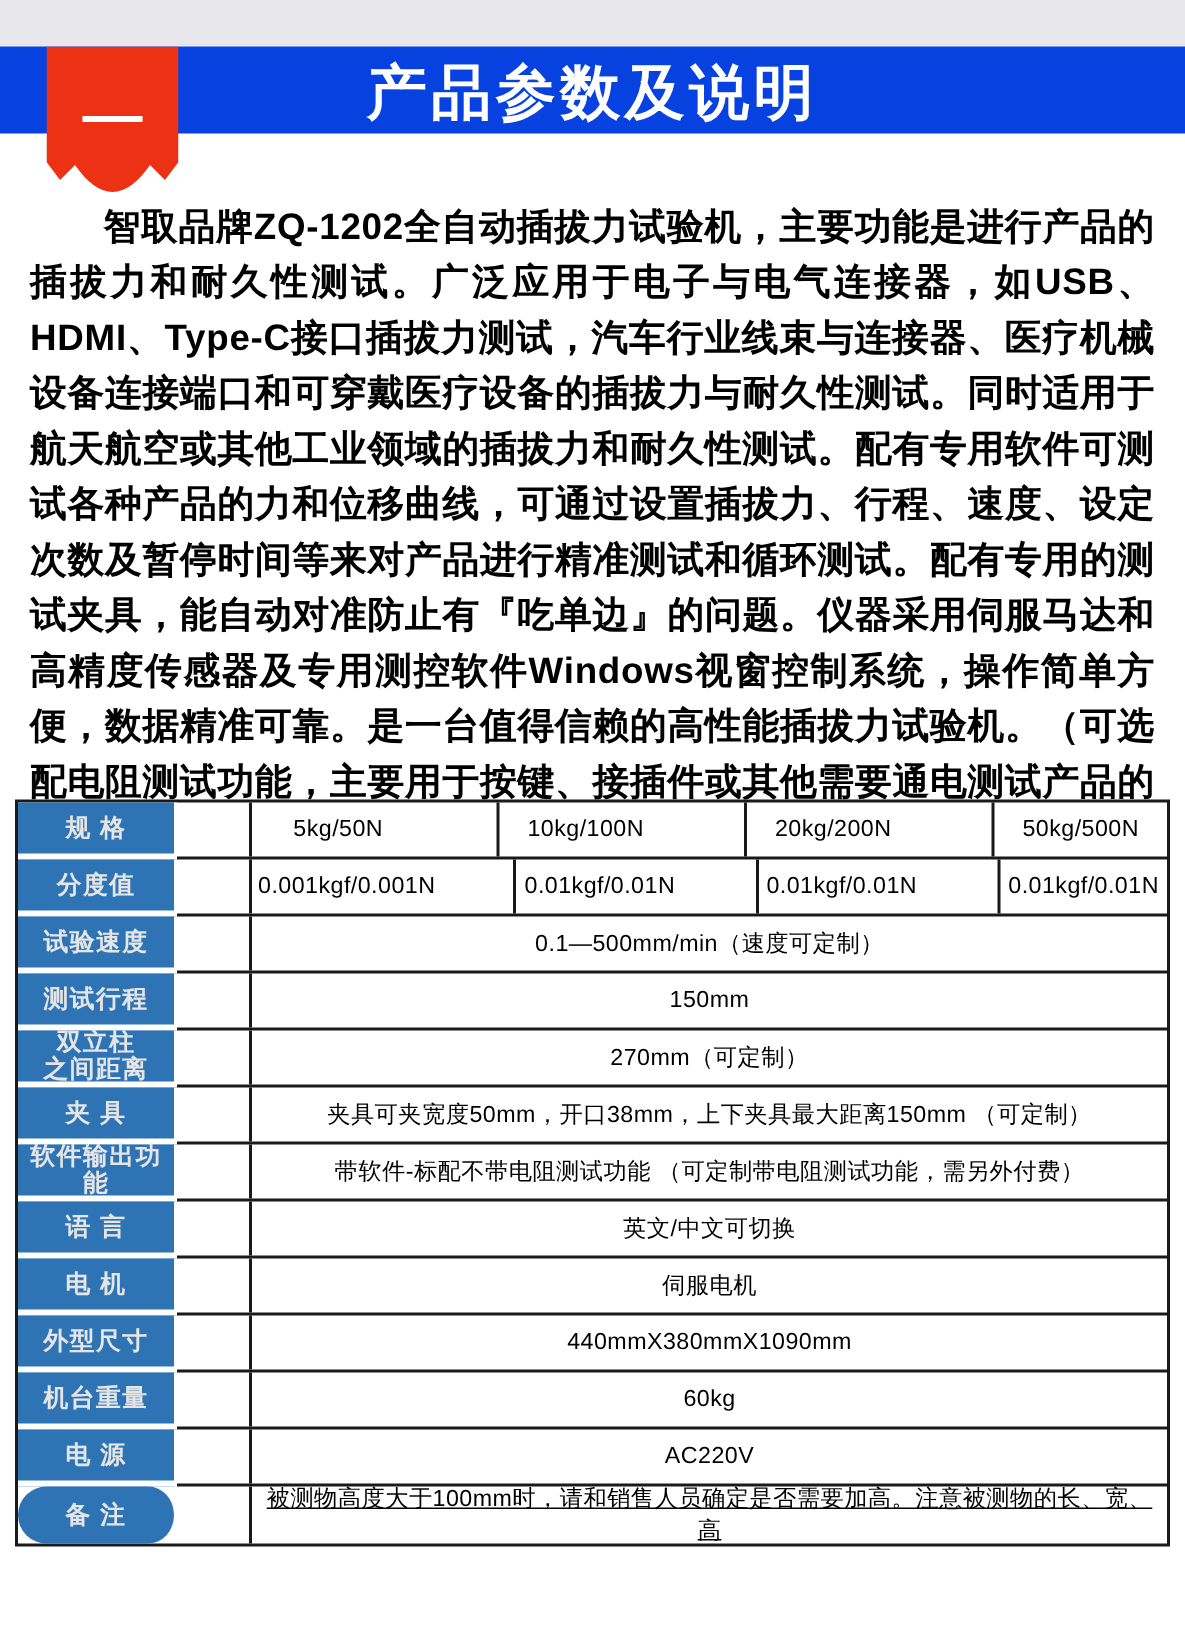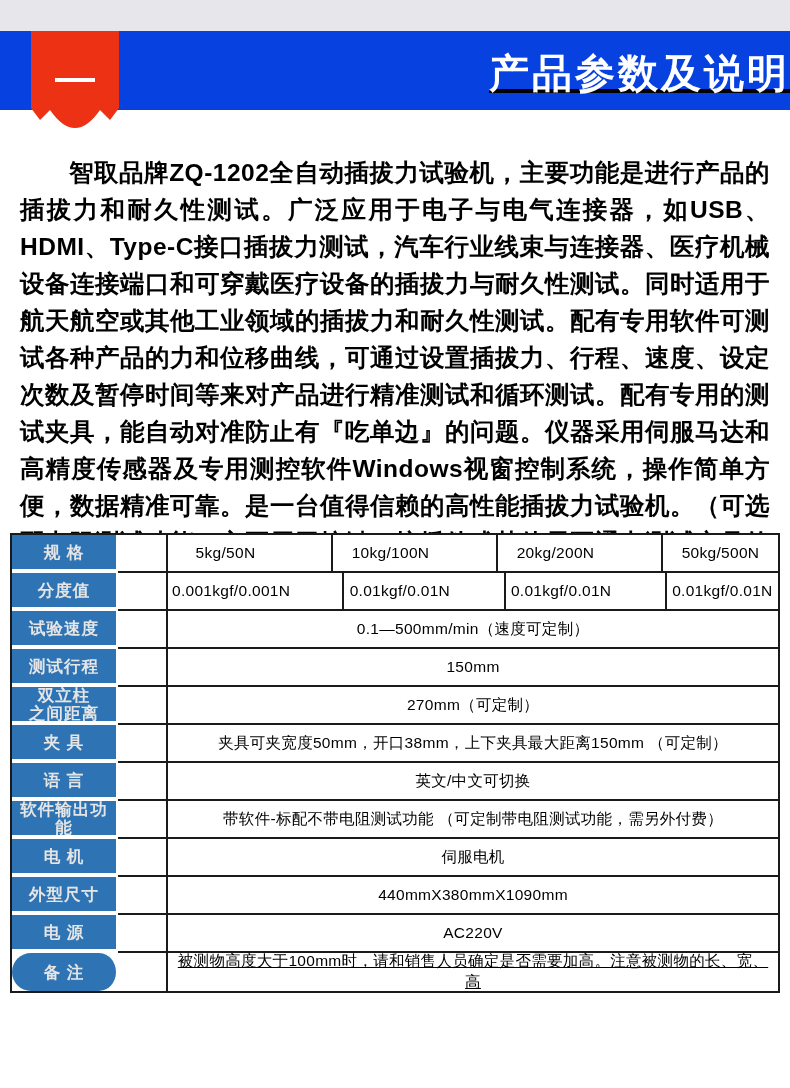--- a/index.html
+++ b/index.html
@@ -2,22 +2,22 @@
 <html style="--banner-blue: #0742e0; --ribbon-red: #ec3114; --header-blue: #2e74b5; --strip-gray: #e7e7eb; --border-black: #1a1a1a;"><head>
 <meta charset="utf-8">
 <style>
   * { margin:0; padding:0; box-sizing:border-box; }
   html,body { background:#fff; }
   body { font-family:"Liberation Sans","DejaVu Sans",sans-serif; }
   .page { position:relative; width:790px; height:1088px; background:#fff; overflow:hidden; margin:0 auto; }
 
   .top-strip { width:100%; height:31px; background:var(--strip-gray,#e7e7eb); }
 
-  .banner { width:100%; height:79px; background:var(--banner-blue,#0742e0);
-            display:flex; align-items:center; justify-content:flex-end;text-decoration:underline; }
+  .banner { width:100%; height:58px; background:var(--banner-blue,#0742e0);
+            display:flex; align-items:center; justify-content:center; }
   .banner-title { color:#fff; font-size:40px; font-weight:bold; letter-spacing:3px; line-height:1; padding-top:4px; }
 
   .ribbon { position:absolute; left:31px; top:31px; width:88px; height:98px; }
   .ribbon svg { display:block; }
   .ribbon-mark { position:absolute; left:0; top:26px; width:88px; text-align:center;
                  color:#fff; font-size:40px; font-weight:bold; line-height:40px; }
 
   .desc { margin:44px 20px 0 20px; font-size:24.5px; font-weight:bold; color:#000;
           line-height:37px; text-align:justify; text-indent:2em; letter-spacing:0.5px; }
 
@@ -94,41 +94,47 @@
           <div class="t-cell">270mm（可定制）</div>
         </div>
       </div>
       <div class="t-row">
         <div class="t-head">夹 具</div>
         <div class="t-vals">
           <div class="t-cell">夹具可夹宽度50mm，开口38mm，上下夹具最大距离150mm （可定制）</div>
         </div>
       </div>
       <div class="t-row">
+        <div class="t-head">软件输出功能</div>
+        <div class="t-vals">
+          <div class="t-cell">带软件-标配不带电阻测试功能 （可定制带电阻测试功能，需另外付费）</div>
+        </div>
+      </div>
+      <div class="t-row">
         <div class="t-head">语 言</div>
         <div class="t-vals">
           <div class="t-cell">英文/中文可切换</div>
-        </div>
-      </div>
-      <div class="t-row">
-        <div class="t-head">软件输出功能</div>
-        <div class="t-vals">
-          <div class="t-cell">带软件-标配不带电阻测试功能 （可定制带电阻测试功能，需另外付费）</div>
         </div>
       </div>
       <div class="t-row">
         <div class="t-head">电 机</div>
         <div class="t-vals">
           <div class="t-cell">伺服电机</div>
         </div>
       </div>
       <div class="t-row">
         <div class="t-head">外型尺寸</div>
         <div class="t-vals">
           <div class="t-cell">440mmX380mmX1090mm</div>
+        </div>
+      </div>
+      <div class="t-row">
+        <div class="t-head">机台重量</div>
+        <div class="t-vals">
+          <div class="t-cell">60kg</div>
         </div>
       </div>
       <div class="t-row">
         <div class="t-head">电 源</div>
         <div class="t-vals">
           <div class="t-cell">AC220V</div>
         </div>
       </div>
       <div class="t-row">
         <div class="t-head">备 注</div>

